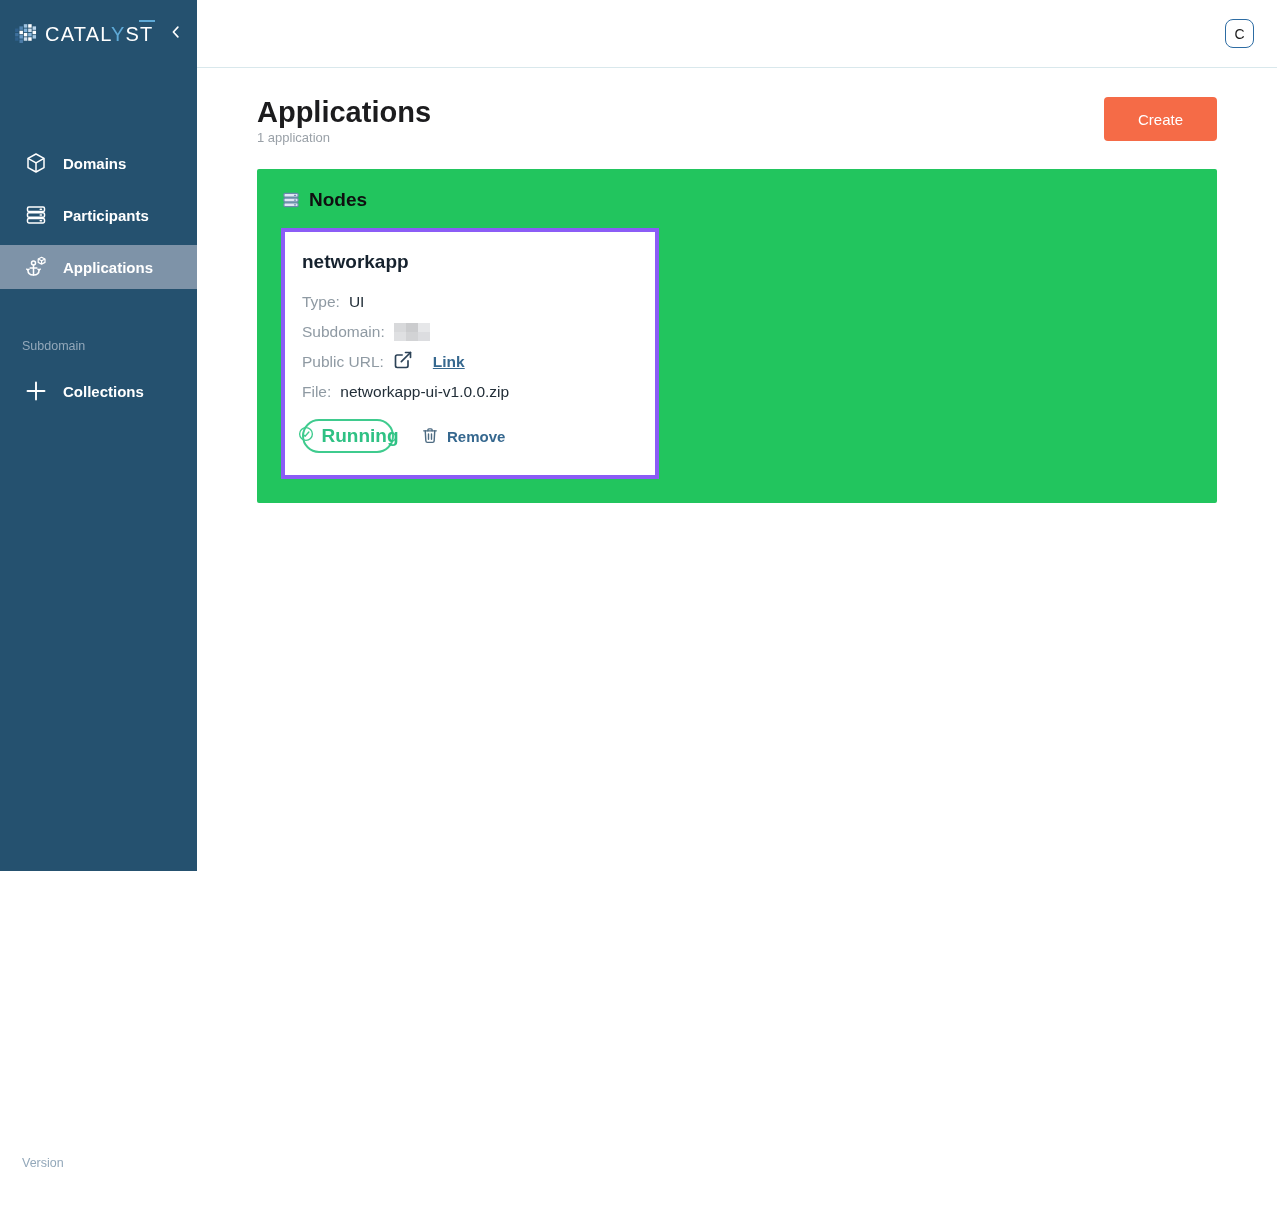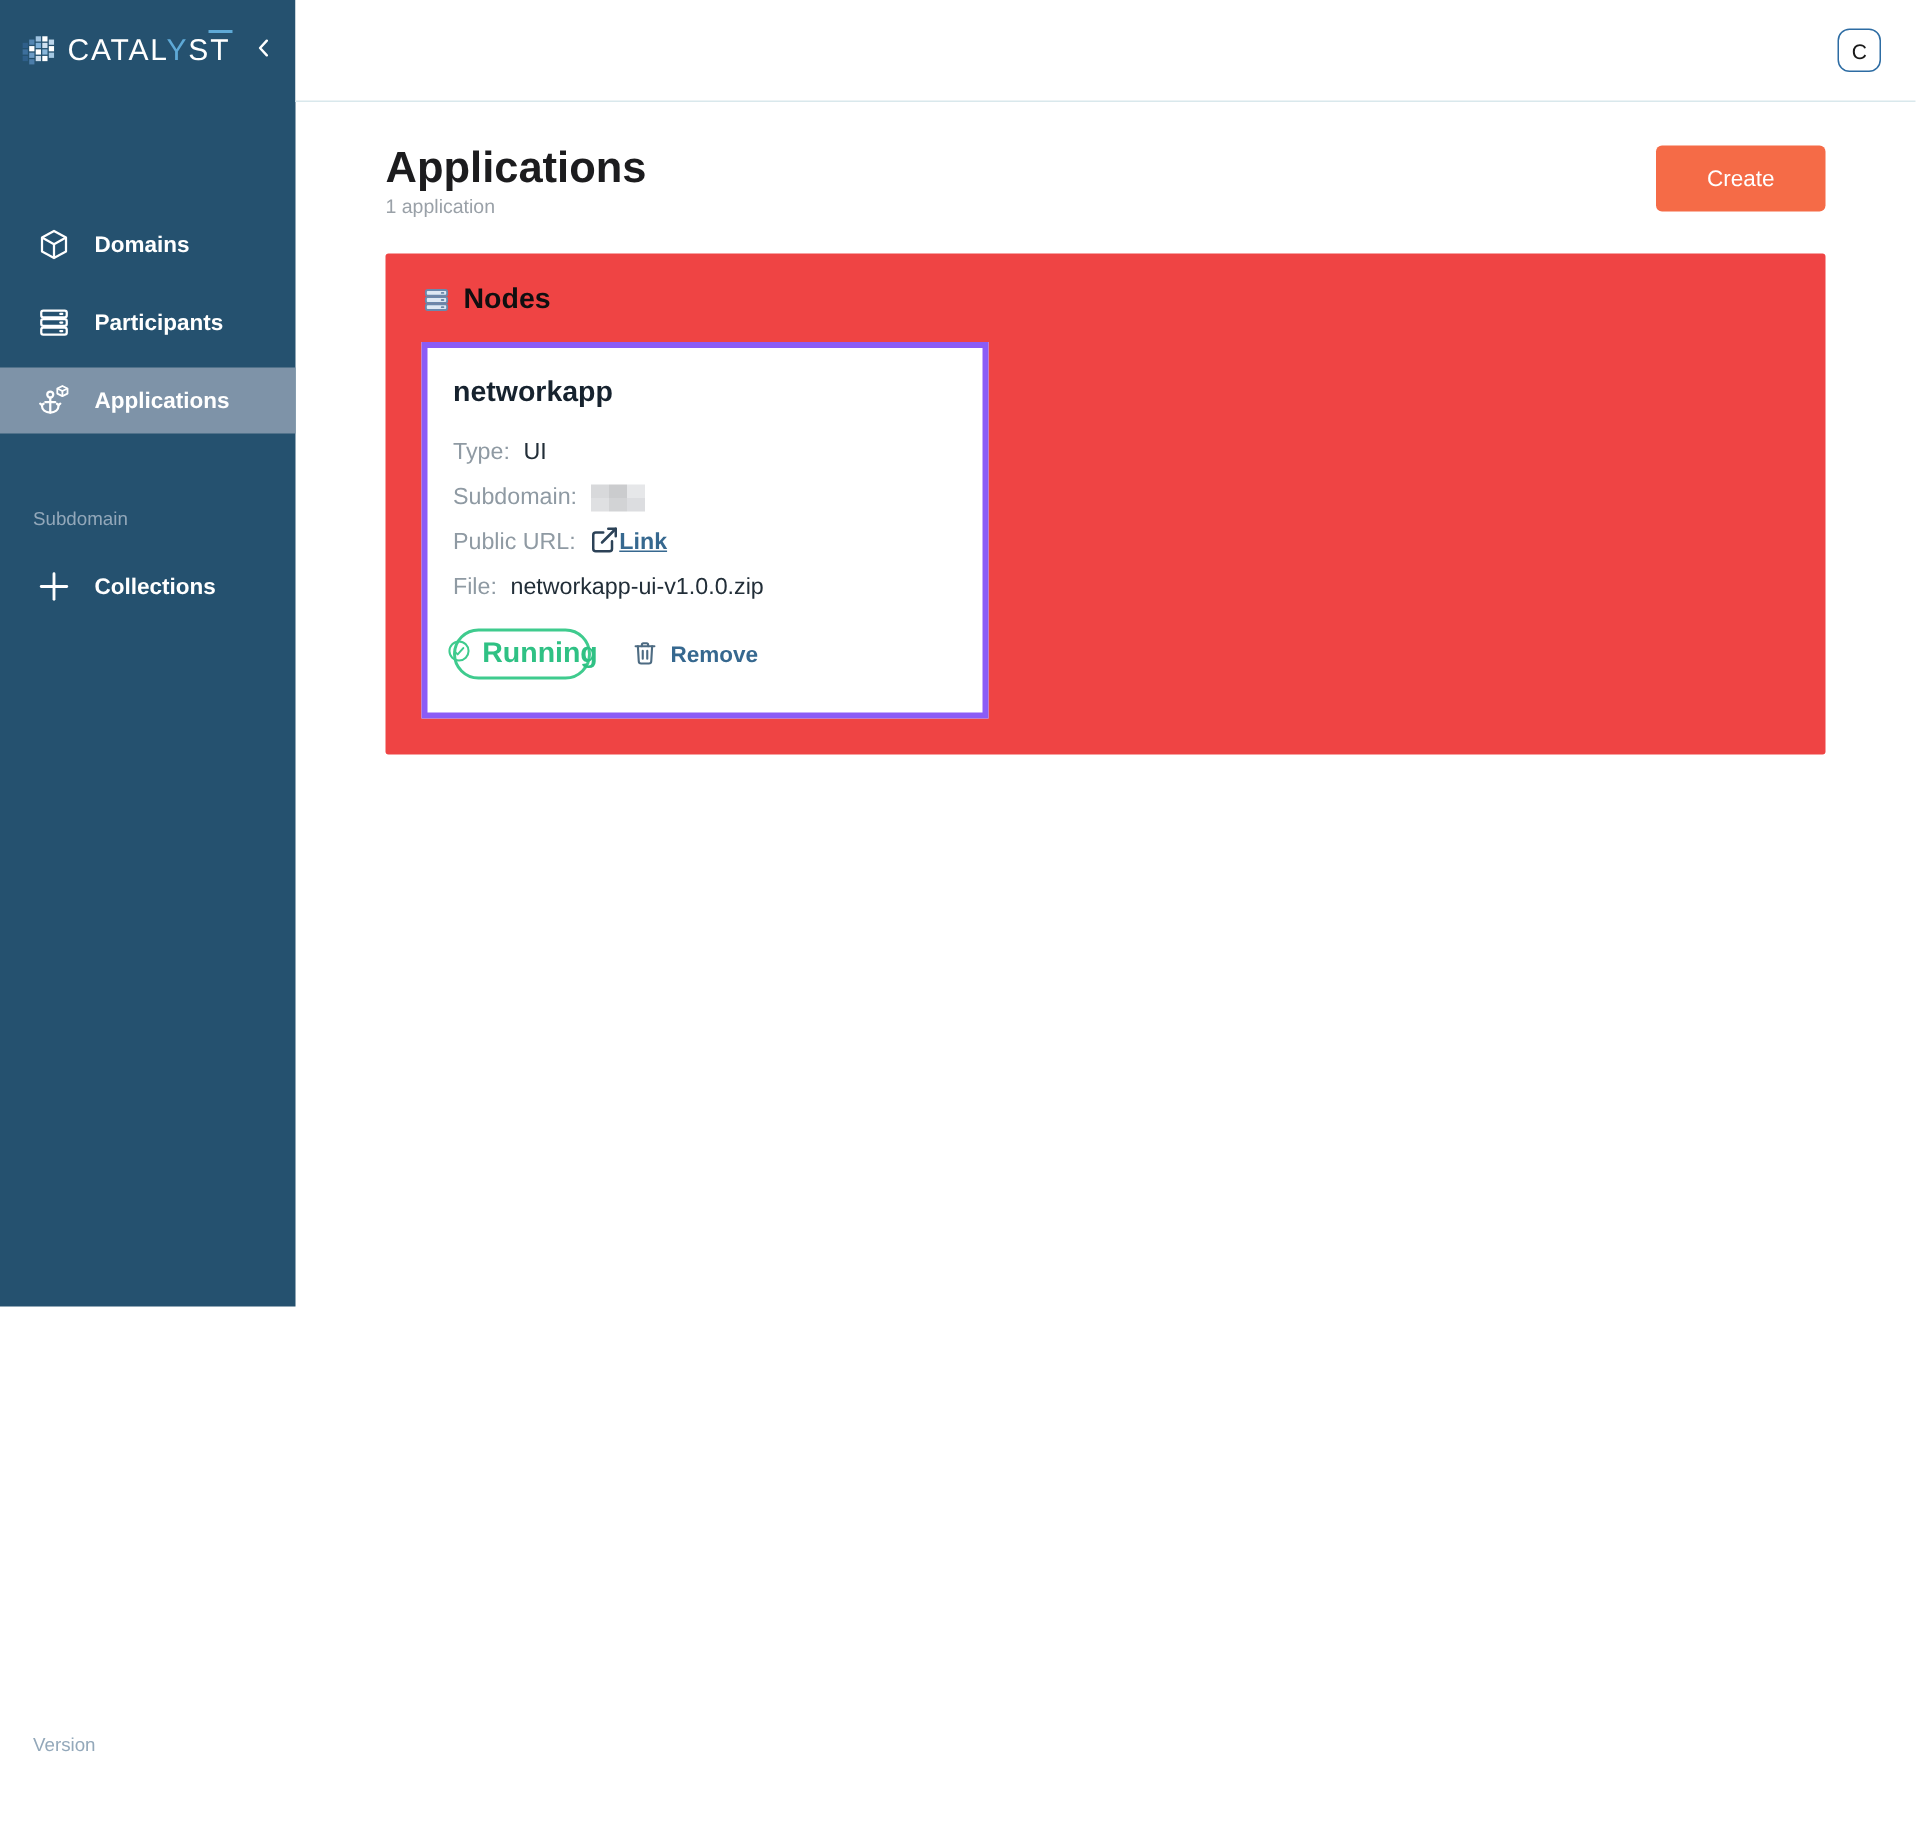--- a/index.html
+++ b/index.html
@@ -79,21 +79,21 @@
     font-size:29px; font-weight:800; color:#1c1c1e; line-height:30px; margin:0;
   }
   .page-subtitle { font-size:13px; color:#9aa1a8; margin-top:3px; }
   .create-btn {
     width:113px; height:44px; background:#f56b47; color:#fff; border:none;
     border-radius:4px; font-size:15px; font-weight:400; cursor:pointer;
     font-family:"Liberation Sans", sans-serif;
   }
 
   .panel {
-    margin-top:24px; background:#ef4444; border-radius:2px;
+    margin-top:24px; background:#22c55e; border-radius:2px;
     padding:20px 24px 24px 24px; min-height:324px;
   }
   .panel-header { display:flex; align-items:center; gap:8px; }
   .panel-title { font-size:19px; font-weight:800; color:#0f0f10; }
   .panel-icon { width:20px; height:20px; }
 
   .app-card {
     margin-top:17px; width:378px; background:#ffffff;
     border:4px solid #8b5cf6; padding:19px 17px 22px 17px;
   }
@@ -106,21 +106,21 @@
     width:36px; height:18px; display:grid;
     grid-template-columns:repeat(3,1fr); grid-template-rows:repeat(2,1fr);
   }
   .redacted span:nth-child(1){background:#d8d9db}
   .redacted span:nth-child(2){background:#cbccce}
   .redacted span:nth-child(3){background:#e6e7e9}
   .redacted span:nth-child(4){background:#dfe0e2}
   .redacted span:nth-child(5){background:#d2d3d5}
   .redacted span:nth-child(6){background:#dcdde0}
   .url-link {
-    display:flex; align-items:center; gap:0; cursor:pointer; text-decoration:none;
+    display:flex; align-items:center; gap:20px; cursor:pointer; text-decoration:none;
   }
   .link-text {
     color:#36688f; font-weight:600; text-decoration:underline; font-size:15.5px;
   }
 
   .status-row { margin-top:12px; display:flex; align-items:center; gap:26px; }
   .status-pill {
     width:92px; height:34px; border:2px solid #3fcb8e; border-radius:17px;
     display:flex; align-items:center; justify-content:center; gap:6px;
     background:#fff;

